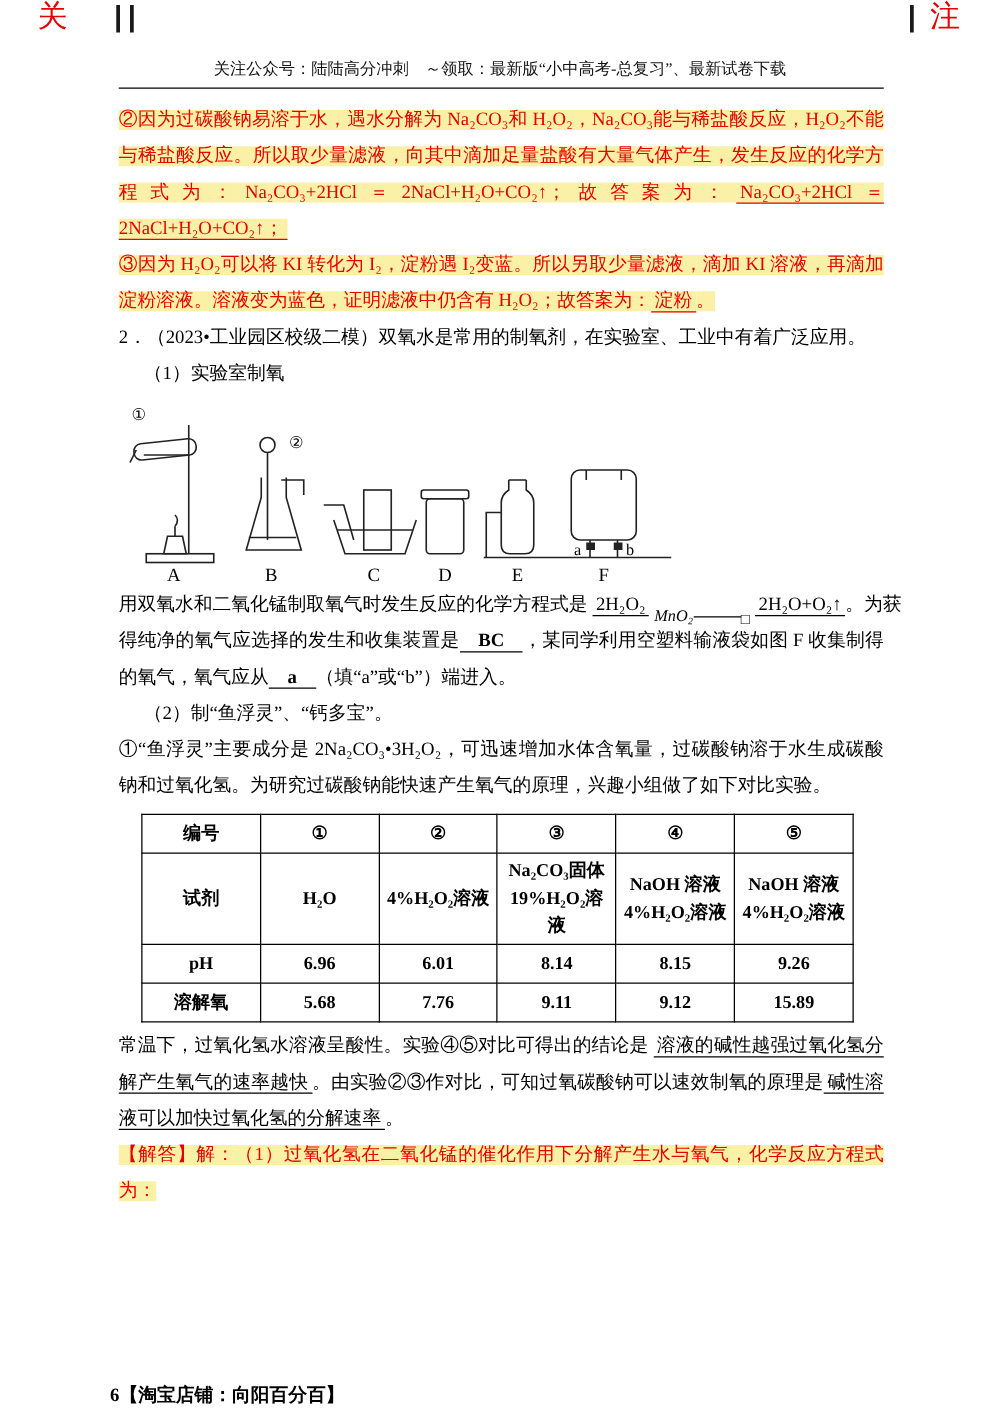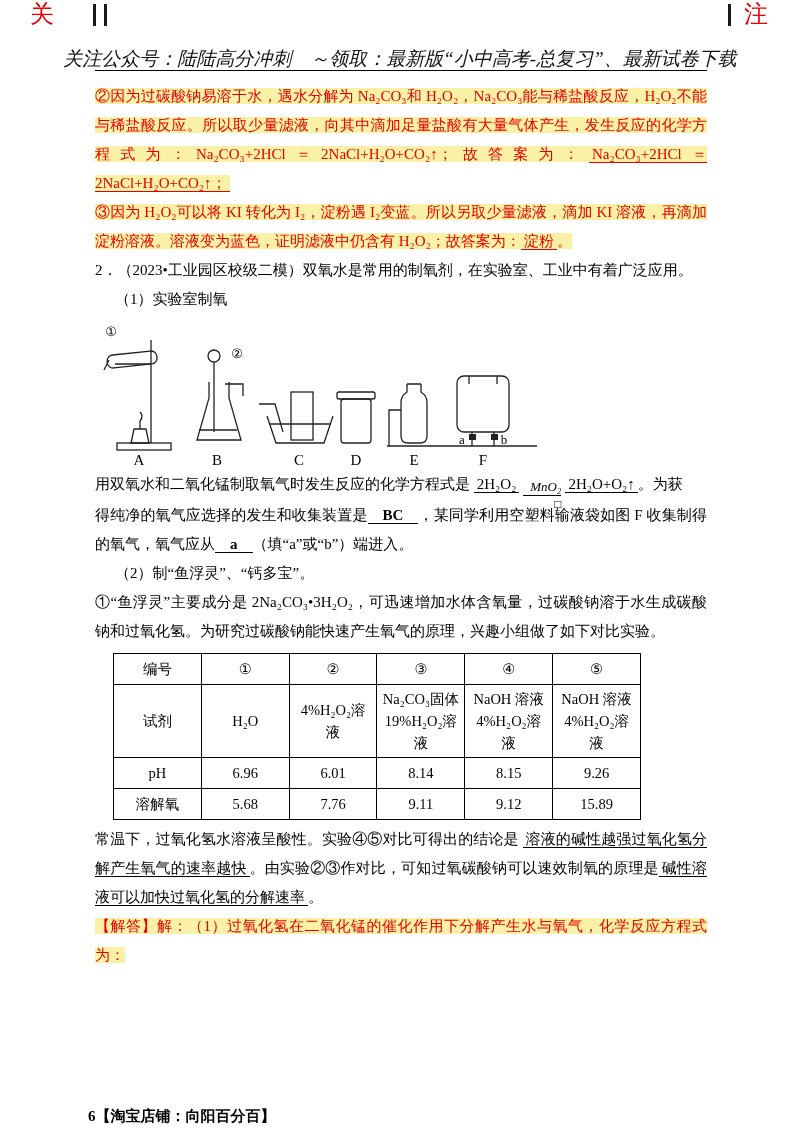--- a/index.html
+++ b/index.html
@@ -11,46 +11,46 @@
   .hl{background:#fbf1a6;}
   .bold{font-weight:bold;}
   
   .corner{position:absolute;top:0;font-size:24px;line-height:28px;}
   .corner-left{left:30px;}
   .corner-right{left:744px;}
   .crop-left{position:absolute;left:93px;top:4px;width:8px;height:22px;
     border-left:3px solid #1a1a1a;border-right:3px solid #1a1a1a;}
   .crop-right{position:absolute;left:728px;top:4px;width:0;height:22px;border-left:3px solid #1a1a1a;}
   
-  .header{position:absolute;top:46px;left:0;width:100%;text-align:center;font-size:19px;color:#111;font-style:italic;}
+  .header{position:absolute;top:46px;left:0;width:100%;text-align:center;font-size:13px;color:#111;}
   .header-rule{position:absolute;top:70px;left:95px;width:612px;border-top:1.6px solid #000;}
   
   .content{position:absolute;left:95px;top:82px;width:612px;font-size:15px;line-height:29px;text-align:justify;}
   .content p{margin:0;}
   .indent{padding-left:20px;}
   .ans{border-bottom:1px solid #000;padding:0 3px;}
   .ans-wide{padding:0 15px;}
   .red .ans{border-bottom-color:#e60000;}
   
   .figure{margin:6px 0 2px 6px;}
   .figure svg{display:block;}
   .svg-cap{font:15px "Liberation Serif",serif;fill:#000;text-anchor:middle;}
   .svg-mark{font:13px "Liberation Serif",serif;fill:#000;text-anchor:middle;}
   .svg-small{font:13px "Liberation Serif",serif;fill:#000;text-anchor:middle;}
   
   .eq-line{margin-top:8px;white-space:nowrap;}
-  .cond-stack{display:inline-flex;flex-direction:column;align-items:flex-end;
+  .cond-stack{display:inline-flex;flex-direction:row;align-items:center;
     margin:0 4px;vertical-align:middle;line-height:1;transform:translateY(9px);}
   .cond-top{font-style:italic;font-size:13px;padding-bottom:2px;}
   .cond-mid{width:38px;height:0;border-top:1.4px solid #000;}
   .cond-bot{font-size:12px;padding-top:2px;}
   .devices-p{margin-top:10px;}
   
-  .exp-table{border-collapse:collapse;width:528px;margin:7px 0 5px 18px;
-    font-size:14.5px;text-align:center;table-layout:fixed;}
+  .exp-table{border-collapse:collapse;width:570px;margin:7px 0 5px 18px;
+    font-size:14.5px;text-align:center;table-layout:fixed;font-weight:bold;}
   .exp-table td{border:1px solid #000;padding:3px 4px;line-height:22px;
     white-space:pre-line;vertical-align:middle;}
   .exp-table tr.row-head td{height:24px;}
   .exp-table tr.row-reagent td{height:56px;}
   .exp-table tr.row-num td{height:24px;}
   
   .footer{position:absolute;left:88px;top:1107px;font-size:15px;font-weight:bold;}
 </style>
 </head>
 <body>

